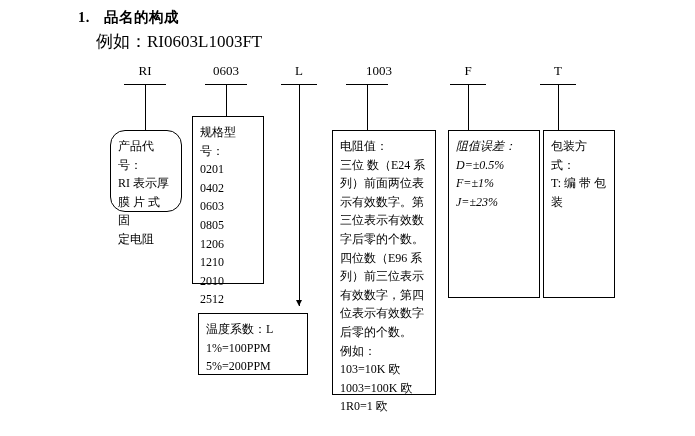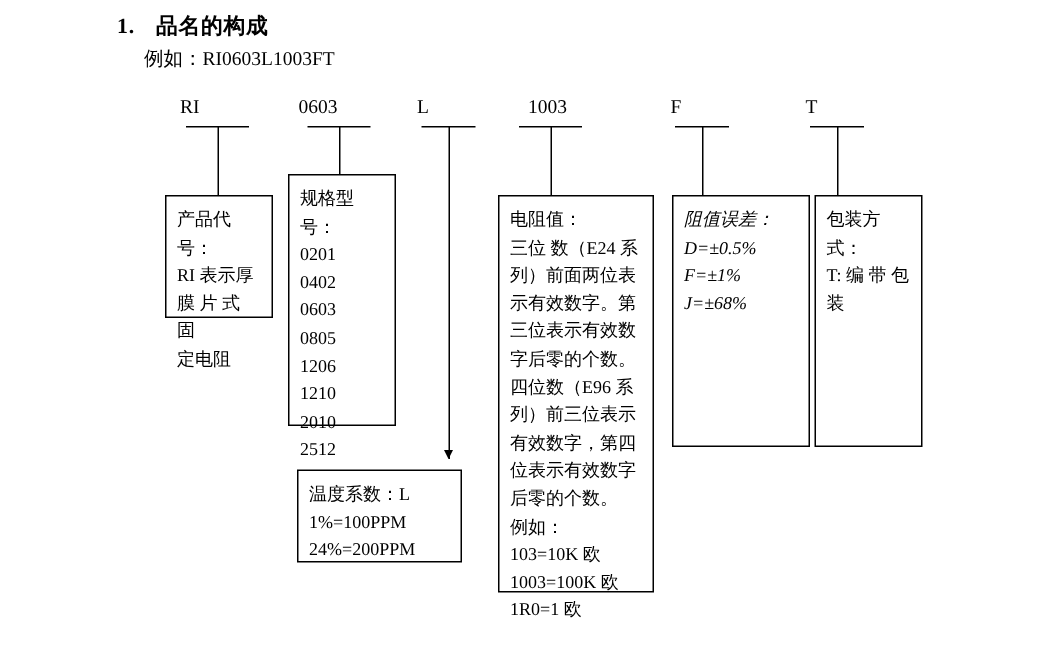--- a/index.html
+++ b/index.html
@@ -25,27 +25,28 @@
     left: 78px;
     top: 8px;
     font-size: 14.5px;
     font-weight: bold;
     letter-spacing: 0.5px;
   }
   .example-line {
     position: absolute;
     left: 96px;
     top: 30px;
-    font-size: 13px;
+    font-size: 17px;
   }
 
   
   .code-label {
     position: absolute;
     font-size: 13px;
+    text-align: center;
     white-space: nowrap;
   }
 
   
   .vline {
     position: absolute;
     width: 1px;
     background: #000;
   }
   
@@ -111,21 +112,21 @@
 
   <div class="vline" style="left:145px; top:84px; height:46px;"></div>
   <div class="vline" style="left:226px; top:84px; height:46px;"></div>
   <div class="vline" style="left:299px; top:84px; height:222px;"></div>
   <div class="vline" style="left:367px; top:84px; height:46px;"></div>
   <div class="vline" style="left:468px; top:84px; height:46px;"></div>
   <div class="vline" style="left:558px; top:84px; height:46px;"></div>
 
   <div class="arrow" style="left:296px; top:300px;"></div>
 
-  <div class="box" style="left:110px; top:130px; width:72px; height:82px;">
+  <div class="box" style="left:110px; top:130px; width:72px; height:82px;border-radius:15px;">
     <p>产品代号：</p>
     <p>RI 表示厚</p>
     <p>膜 片 式 固</p>
     <p>定电阻</p>
   </div>
 
   <div class="box" style="left:192px; top:116px; width:72px; height:168px;">
     <p>规格型号：</p>
     <p>0201</p>
     <p>0402</p>
@@ -133,21 +134,21 @@
     <p>0805</p>
     <p>1206</p>
     <p>1210</p>
     <p>2010</p>
     <p>2512</p>
   </div>
 
   <div class="box" style="left:198px; top:313px; width:110px; height:62px;">
     <p>温度系数：L</p>
     <p>1%=100PPM</p>
-    <p>24%=200PPM</p>
+    <p>5%=200PPM</p>
   </div>
 
   <div class="box justify" style="left:332px; top:130px; width:104px; height:265px;">
     <p>电阻值：</p>
     <p>三位 数（E24 系</p>
     <p>列）前面两位表</p>
     <p>示有效数字。第</p>
     <p>三位表示有效数</p>
     <p>字后零的个数。</p>
     <p>四位数（E96 系</p>
@@ -158,21 +159,21 @@
     <p>例如：</p>
     <p>103=10K 欧</p>
     <p>1003=100K 欧</p>
     <p>1R0=1 欧</p>
   </div>
 
   <div class="box" style="left:448px; top:130px; width:92px; height:168px;font-style:italic;">
     <p>阻值误差：</p>
     <p>D=±0.5%</p>
     <p>F=±1%</p>
-    <p>J=±68%</p>
+    <p>J=±23%</p>
   </div>
 
   <div class="box" style="left:543px; top:130px; width:72px; height:168px;">
     <p>包装方式：</p>
     <p>T: 编 带 包</p>
     <p>装</p>
   </div>
 
 </div>
 

